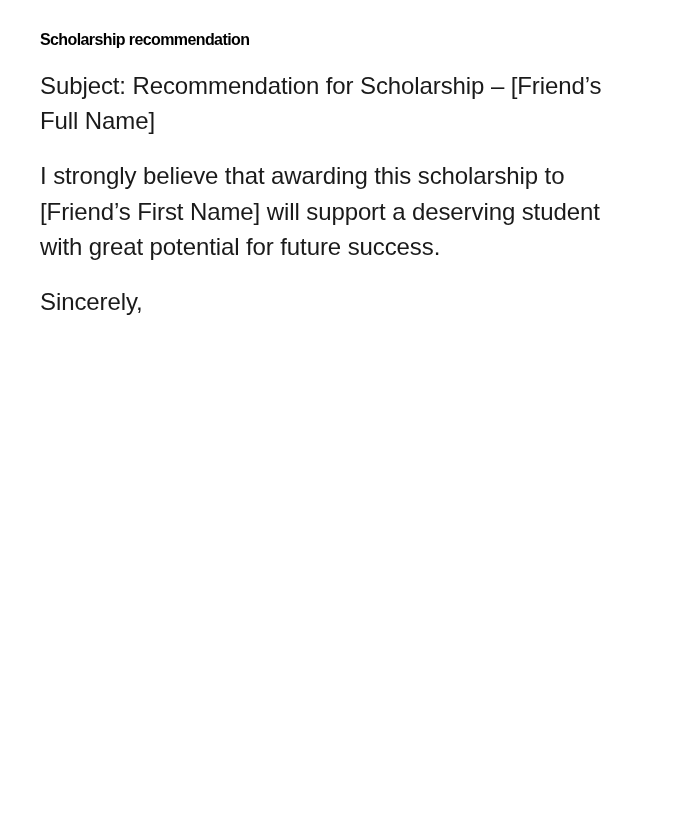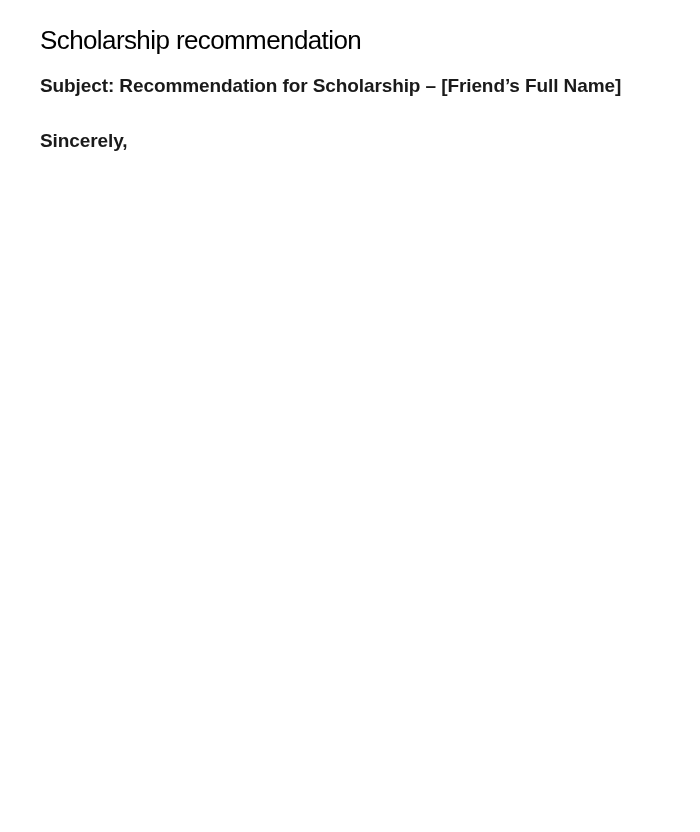--- a/index.html
+++ b/index.html
@@ -14,35 +14,35 @@
     font-family: "Liberation Sans", "DejaVu Sans", sans-serif;
     color: #1a1a1a;
   }
   .doc {
     position: absolute;
     left: 40px;
     top: 22px;
     width: 600px;
   }
   .title {
-    font-size: 26px;
-    font-weight: normal;
+    font-size: 16px;
+    font-weight: bold;
     letter-spacing: -0.6px;
     color: #000;
     margin: 0 0 10px 0;
     line-height: 36px;
   }
   .para {
-    font-size: 19px;
+    font-size: 24px;
     line-height: 35.2px;
     margin: 0 0 20px 0;
     letter-spacing: -0.1px;
-    font-weight: bold;
   }
 </style>
 </head>
 <body>
 
 <div class="doc">
   <h1 class="title">Scholarship recommendation</h1>
   <p class="para">Subject: Recommendation for Scholarship – [Friend’s Full Name]</p>
+  <p class="para">I strongly believe that awarding this scholarship to [Friend’s First Name] will support a deserving student with great potential for future success.</p>
   <p class="para">Sincerely,</p>
 </div>
 
 </body></html>

